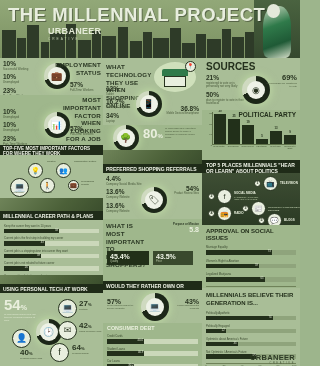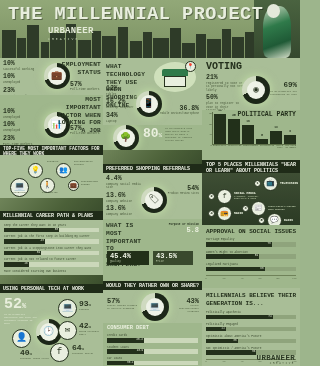--- a/index.html
+++ b/index.html
@@ -1,21 +1,21 @@
 <!DOCTYPE html>
 <html><head>
 <meta charset="utf-8">
 <style>
   * { margin:0; padding:0; box-sizing:border-box; }
   body {
     width:300px; height:366px; overflow:hidden;
     font-family:"Liberation Sans", sans-serif;
     background:#9db58c;
   }
-  #poster { position:relative; width:300px; height:366px; background:#a8bd96;font-family:Liberation Mono, monospace; }
+  #poster { position:relative; width:300px; height:366px; background:#a8bd96; }
 
   
   .header {
     position:absolute; left:0; top:0; width:300px; height:58px;
     background:linear-gradient(180deg,#7d9466 0%,#6d8659 45%,#5d7a4d 100%);
     overflow:hidden;
   }
   .sky { position:absolute; inset:0; background:linear-gradient(180deg,#92a878,#7b9162); }
   .skyline { position:absolute; left:0; bottom:0; width:300px; height:34px; }
   .bldg { position:absolute; bottom:0; background:#2e3b28; }
@@ -288,38 +288,38 @@
 
       </div>
     </div>
 
     <div class="panel bgPhoto" style="height:9px;"></div>
     <div class="panel" style="height:9px;background:#1f2b18;">
       <div style="font-size:5px;font-weight:bold;color:#eef2e6;padding:2px 3px;">USING PERSONAL TECH AT WORK</div>
     </div>
     <div class="panel bgGreen" style="height:74px;">
       <div style="position:absolute;left:4px;top:4px;">
-        <div style="font-size:15px;font-weight:bold;color:#e9efdd;line-height:1;"><span>52</span><span style="font-size:7px;">%</span></div>
+        <div style="font-size:15px;font-weight:bold;color:#e9efdd;line-height:1;"><span>54</span><span style="font-size:7px;">%</span></div>
         <div style="font-size:2.5px;color:#dfe8d0;width:34px;line-height:1.2;margin-top:1px;">of Millennials employees use tech for personal reasons at work</div>
       </div>
       <div class="donut glow" style="position:absolute;left:36px;top:26px;">
         <div class="inner">🕑</div>
       </div>
       <div style="position:absolute;left:12px;top:36px;">
         <div class="iconCircle lg">👤</div>
       </div>
       <div style="position:absolute;left:20px;top:56px;">
         <div style="font-size:8px;font-weight:bold;color:#2a3622;line-height:1;"><span>40</span><span style="font-size:4px;">%</span></div>
         <div style="font-size:2.4px;color:#4a5a3c;">Personal phone calls</div>
       </div>
       <div style="position:absolute;left:58px;top:6px;">
         <div class="iconCircle lg">💻</div>
       </div>
       <div style="position:absolute;left:79px;top:7px;">
-        <div style="font-size:8px;font-weight:bold;color:#2a3622;line-height:1;"><span>93</span><span style="font-size:4px;">%</span></div>
+        <div style="font-size:8px;font-weight:bold;color:#2a3622;line-height:1;"><span>27</span><span style="font-size:4px;">%</span></div>
         <div style="font-size:2.4px;color:#4a5a3c;">Laptops</div>
       </div>
       <div style="position:absolute;left:58px;top:28px;">
         <div class="iconCircle lg">✉</div>
       </div>
       <div style="position:absolute;left:79px;top:29px;">
         <div style="font-size:8px;font-weight:bold;color:#2a3622;line-height:1;"><span>42</span><span style="font-size:4px;">%</span></div>
         <div style="font-size:2.4px;color:#4a5a3c;">Using personal email</div>
       </div>
       <div style="position:absolute;left:50px;top:50px;">
@@ -468,35 +468,35 @@
           </div>
         </div>
 
       </div>
     </div>
   </div>
 
   <div class="col colR">
 
     <div class="panel bgGreen" style="height:52px;">
-      <div style="font-size:10px;font-weight:bold;color:#24301c;padding:3px 4px 1px;">VOTING</div>
+      <div style="font-size:10px;font-weight:bold;color:#24301c;padding:3px 4px 1px;">SOURCES</div>
       <div style="position:absolute;left:4px;top:17px;width:40px;">
         <div class="stat">
           <div class="num">21%</div>
           <div class="lbl">registered to vote or is personally not very likely</div>
         </div>
         <div class="stat">
           <div class="num">50%</div>
           <div class="lbl">plan to register to vote in their state/local</div>
         </div>
       </div>
       <div class="donut glow" style="position:absolute;left:40px;top:18px;width:28px;height:28px;">
         <div class="inner">◉</div>
       </div>
-      <div style="position:absolute;right:3px;top:24px;text-align:right;width:32px;">
+      <div style="position:absolute;right:3px;top:16px;text-align:right;width:32px;">
         <div style="font-size:7.5px;font-weight:bold;color:#2a3622;line-height:1;">69%</div>
         <div style="font-size:2.5px;color:#4a5a3c;line-height:1.2;">of Millennials are registered to vote</div>
       </div>
     </div>
 
     <div class="panel bgGreen2" style="height:50px;">
       <div style="position:absolute;right:4px;top:1px;text-align:right;font-size:6.5px;font-weight:bold;color:#24301c;line-height:1.1;">POLITICAL PARTY</div>
       <div class="vchart">
         <div class="vaxis">
           <span style="top:100%;">0</span>

